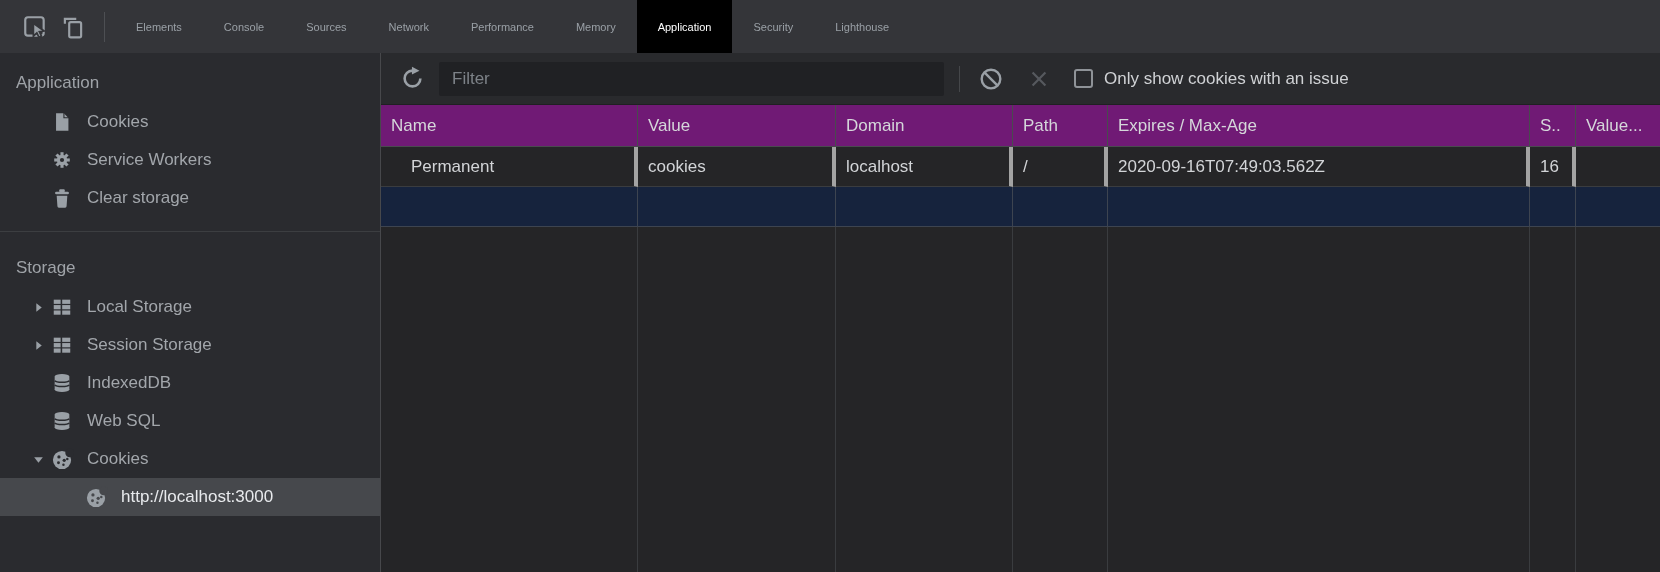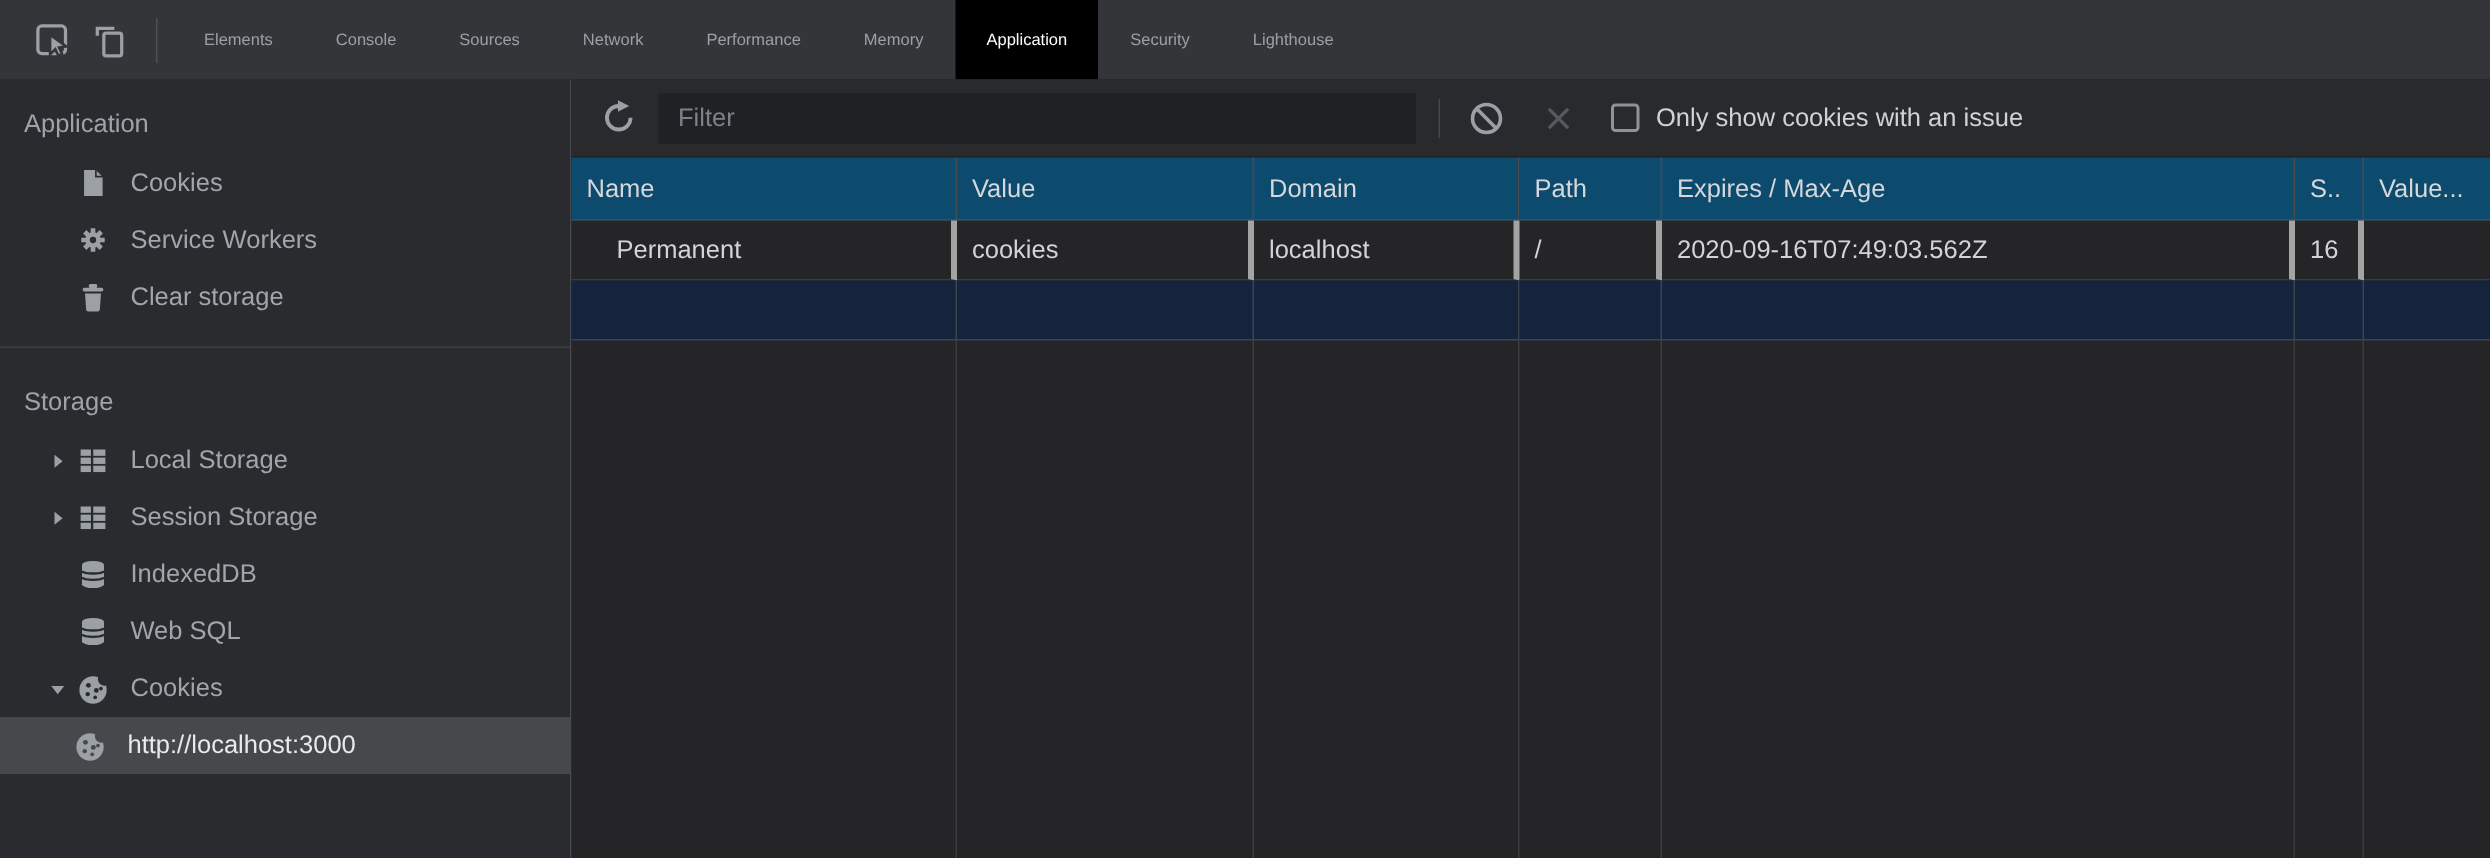--- a/index.html
+++ b/index.html
@@ -19,40 +19,40 @@
   
   .main { flex:1; display:flex; min-height:0; }
 
   
   .sidebar { width:381px; flex:0 0 auto; background:#2a2b2f; border-right:1px solid #47484b; overflow:hidden; --bg:#2a2b2f; }
   .section-title { padding:20px 16px 10px 16px; font-size:17px; color:#9fa3a8; }
   .sb-item { display:flex; align-items:center; height:38px; padding-left:26px; font-size:17px; color:#a2a6ab; cursor:default; --bg:#2a2b2f; }
   .sb-item.selected { background:#46484c; color:#e8eaed; --bg:#46484c; }
   .sb-arrow { width:24px; height:24px; flex:0 0 24px; display:flex; align-items:center; justify-content:center; }
   .sb-icon { width:24px; height:24px; flex:0 0 24px; margin-right:13px; display:flex; align-items:center; justify-content:center; }
-  .sb-item.child { padding-left:48px; }
+  .sb-item.child { padding-left:84px; }
   .sb-divider { border-top:1px solid #3c3e41; margin-top:14px; }
   .section-storage { padding-top:6px; }
 
   
   .pane { flex:1; display:flex; flex-direction:column; min-width:0; background:#252527; }
   .toolbar { height:52px; flex:0 0 auto; background:#292a2d; border-bottom:1px solid #1f2022; display:flex; align-items:center; padding-left:12px; }
   .filter-input { width:505px; height:34px; margin-left:8px; background:#202124; border:none; outline:none; border-radius:2px; color:#d5d7da; font-size:17px; font-family:Liberation Sans, sans-serif; padding:0 13px; }
   .filter-input::placeholder { color:#7d8288; }
   .toolbar-sep { width:1px; height:26px; background:#45474a; margin-left:15px; }
   .tb-gap-s { margin-left:10px; }
   .tb-gap-m { margin-left:12px; }
   .checkbox { width:19px; height:19px; border:2px solid #8f9398; border-radius:3px; background:transparent; margin-left:16px; flex:0 0 auto; }
   .checkbox-label { margin-left:11px; font-size:17px; color:#d0d2d5; white-space:nowrap; }
 
   
   .grid { flex:1; display:grid; min-height:0;
           grid-template-columns:257px 198px 177px 95px 422px 46px 1fr;
           grid-template-rows:42px 40px 40px 1fr; }
-  .hcell { background:#0c4a6e; border-bottom:1px solid #494b4e; border-right:1px solid #494b4e; color:#d5d7da;
+  .hcell { background:#701a75; border-bottom:1px solid #494b4e; border-right:1px solid #494b4e; color:#d5d7da;
            font-size:17px; display:flex; align-items:center; padding-left:10px; overflow:hidden; white-space:nowrap; }
   .hcell:nth-child(7) { border-right:none; }
   .cell { border-right:4px solid #a3a3a3; border-bottom:1px solid #3a3c3f; color:#d2d4d7; font-size:17px;
           display:flex; align-items:center; padding-left:10px; overflow:hidden; white-space:nowrap; }
   .cell.name-cell { padding-left:30px; }
   .cell.last { border-right:none; }
   .sel { background:#16233d; border-right:1px solid #3d4450; border-bottom:1px solid #3d4450; }
   .sel.last { border-right:none; }
   .fcell { border-right:1px solid #3a3c3f; }
   .fcell.last { border-right:none; }

